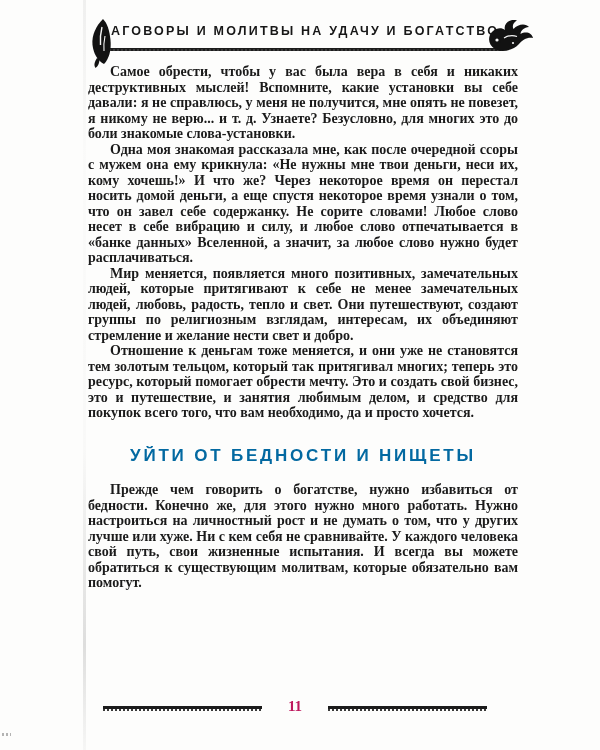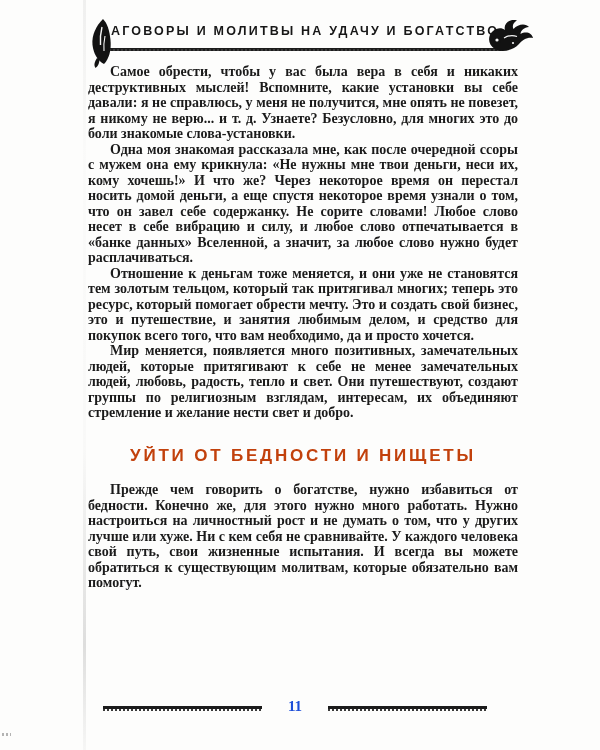--- a/index.html
+++ b/index.html
@@ -48,37 +48,37 @@
     font-size:14px;line-height:15.5px;font-weight:bold;
     text-align:justify;
     hyphens:auto;-webkit-hyphens:auto;
   }
   .text-block p{margin:0;text-indent:22px;}
   .text-block p.noindent{text-indent:0;}
   .section-heading{
     margin:27px 0 19px 0;
     font-family:"Liberation Sans", sans-serif;
     font-weight:bold;font-size:17px;letter-spacing:2.8px;
-    text-align:center;text-indent:0;color:#c2410c;white-space:nowrap;
+    text-align:center;text-indent:0;color:#0369a1;white-space:nowrap;
   }
 
   
   .footer{
     position:absolute;left:103px;top:699px;width:384px;
     display:flex;align-items:center;
   }
   .footer-rule{
     flex:1;height:2.2px;background:#1c1c1c;position:relative;
   }
   .footer-rule::after{
     content:"";position:absolute;left:0;right:0;top:2.6px;height:1.8px;
     background-image:repeating-linear-gradient(90deg,#3a3a3a 0 2px,rgba(0,0,0,0) 2px 4px);
   }
   .page-number{
-    margin:0 26px;font-size:15px;font-weight:bold;color:#1d4ed8;
+    margin:0 26px;font-size:15px;font-weight:bold;color:#be185d;
     transform:translateY(-1px);
   }
 </style>
 </head>
 <body>
 
 <div>
 
   <div class="page-edge"></div>
   <div class="edge-mark"></div>
@@ -101,22 +101,22 @@
       <circle cx="11" cy="22" r="3.6" fill="#121212"></circle>
       <circle cx="11" cy="22" r="1.6" fill="#f5f5f5"></circle>
       <path d="M18 20 C22 17.5 27 17 31 18.5" stroke="#f5f5f5" stroke-width="1.2" fill="none"></path>
       <circle cx="27" cy="25" r="1.1" fill="#f5f5f5"></circle>
     </svg>
   </span>
 
   <div class="text-block">
     <p>Самое обрести, чтобы у вас была вера в себя и никаких деструктивных мыслей! Вспомните, какие установки вы себе давали: я не справлюсь, у меня не получится, мне опять не повезет, я никому не верю... и т. д. Узнаете? Безусловно, для многих это до боли знакомые слова-установки.</p>
     <p>Одна моя знакомая рассказала мне, как после очередной ссоры с мужем она ему крикнула: «Не нужны мне твои деньги, неси их, кому хочешь!» И что же? Через некоторое время он перестал носить домой деньги, а еще спустя некоторое время узнали о том, что он завел себе содержанку. Не сорите словами! Любое слово несет в себе вибрацию и силу, и любое слово отпечатывается в «банке данных» Вселенной, а значит, за любое слово нужно будет расплачиваться.</p>
+    <p>Мир меняется, появляется много позитивных, замечательных людей, которые притягивают к себе не менее замечательных людей, любовь, радость, тепло и свет. Они путешествуют, создают группы по религиозным взглядам, интересам, их объединяют стремление и желание нести свет и добро.</p>
     <p>Отношение к деньгам тоже меняется, и они уже не становятся тем золотым тельцом, который так притягивал многих; теперь это ресурс, который помогает обрести мечту. Это и создать свой бизнес, это и путешествие, и занятия любимым делом, и средство для покупок всего того, что вам необходимо, да и просто хочется.</p>
-    <p>Мир меняется, появляется много позитивных, замечательных людей, которые притягивают к себе не менее замечательных людей, любовь, радость, тепло и свет. Они путешествуют, создают группы по религиозным взглядам, интересам, их объединяют стремление и желание нести свет и добро.</p>
     <h2 class="section-heading">УЙТИ ОТ БЕДНОСТИ И НИЩЕТЫ</h2>
     <p>Прежде чем говорить о богатстве, нужно избавиться от бедности. Конечно же, для этого нужно много работать. Нужно настроиться на личностный рост и не думать о том, что у других лучше или хуже. Ни с кем себя не сравнивайте. У каждого человека свой путь, свои жизненные испытания. И всегда вы можете обратиться к существующим молитвам, которые обязательно вам помогут.</p>
   </div>
 
   <div class="footer">
     <div class="footer-rule"></div>
     <div class="page-number">11</div>
     <div class="footer-rule"></div>
   </div>
 

